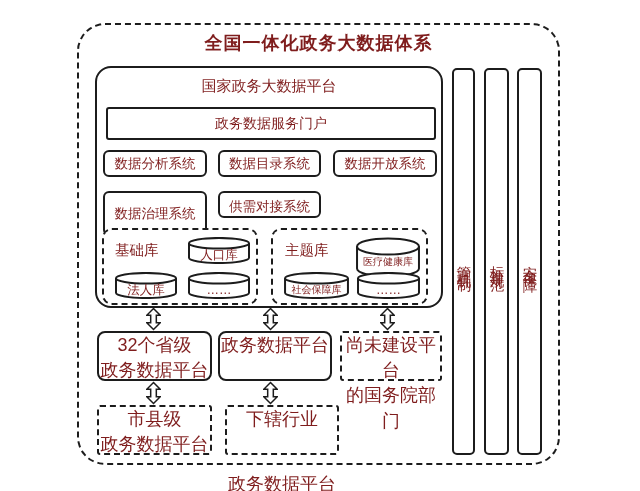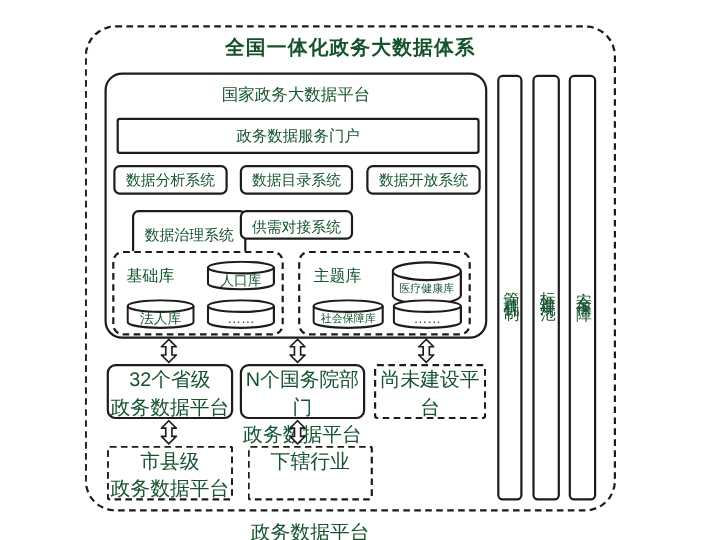--- a/index.html
+++ b/index.html
@@ -1,18 +1,18 @@
 <!DOCTYPE html>
 <html><head>
 <meta charset="utf-8">
 <style>
   html,body{margin:0;padding:0;background:#fff;}
   #canvas{
     position:relative;width:640px;height:491px;background:#ffffff;
-    font-family:"Liberation Sans","DejaVu Sans",sans-serif;color:#14532d;
+    font-family:"Liberation Sans","DejaVu Sans",sans-serif;color:#7f1d1d;
     overflow:hidden;
   }
   .abs{position:absolute;box-sizing:border-box;}
   .outer-frame{border:2px dashed #1c1c1c;border-radius:28px;background:#fff;}
   .diagram-title{text-align:center;font-size:18px;font-weight:bold;letter-spacing:1px;}
   .platform-box{border:2px solid #1c1c1c;border-radius:16px;background:#fff;}
   .platform-title{text-align:center;font-size:15px;}
   .portal-box{border:2px solid #1c1c1c;border-radius:3px;background:#fff;
     display:flex;align-items:center;justify-content:center;font-size:14px;}
   .sys-box{border:2px solid #1c1c1c;border-radius:6px;background:#fff;
@@ -55,21 +55,21 @@
   <div class="abs sys-box" style="left:103px;top:150px;width:104px;height:27px;">
     <span>数据分析系统</span>
     </div>
   <div class="abs sys-box" style="left:333px;top:150px;width:104px;height:27px;">
     <span>数据开放系统</span>
     </div>
   <div class="abs sys-box" style="left:218px;top:150px;width:103px;height:27px;">
     <span>数据目录系统</span>
     </div>
 
-  <div class="abs sys-box" style="left:120px;top:191px;width:104px;height:45px;">
+  <div class="abs sys-box" style="left:103px;top:191px;width:104px;height:45px;">
     <span>数据治理系统</span>
     </div>
   <div class="abs sys-box" style="left:218px;top:191px;width:103px;height:27px;align-items:flex-end;">
     <span>供需对接系统</span>
     </div>
 
   <div class="abs lib-box" style="left:102px;top:228px;width:156px;height:77px;">
     <span class="lib-label" style="left:11px;top:11px;">基础库</span>
     <div class="cyl" style="left:84px;top:7px;width:62px;height:27px;">
       <svg viewBox="0 0 62 28" preserveAspectRatio="none" aria-hidden="true">
@@ -143,25 +143,25 @@
     <svg viewBox="0 0 16 24" width="15" height="24">
         <path d="M8 0.8 L15.2 8 L11 8 L11 16 L15.2 16 L8 23.2 L0.8 16 L5 16 L5 8 L0.8 8 Z" fill="#fff" stroke="#1c1c1c" stroke-width="1.6"></path>
       </svg>
     </div>
 
   <div class="abs node-box solid" style="left:97px;top:331px;width:115px;height:50px;">
     <span>32个省级</span>
     <span>政务数据平台</span>
   </div>
   <div class="abs node-box solid" style="left:218px;top:331px;width:114px;height:50px;">
-    <span>N个国务院部门</span>
     <span>政务数据平台</span>
   </div>
   <div class="abs node-box dashed" style="left:340px;top:331px;width:102px;height:50px;">
     <span>尚未建设平台</span>
+    <span>的国务院部门</span>
   </div>
 
   <div class="abs arrow" style="left:146px;top:381px;width:15px;height:24px;">
     <svg viewBox="0 0 16 24" width="15" height="24">
         <path d="M8 0.8 L15.2 8 L11 8 L11 16 L15.2 16 L8 23.2 L0.8 16 L5 16 L5 8 L0.8 8 Z" fill="#fff" stroke="#1c1c1c" stroke-width="1.6"></path>
       </svg>
     </div>
   <div class="abs arrow" style="left:263px;top:381px;width:15px;height:24px;">
     <svg viewBox="0 0 16 24" width="15" height="24">
         <path d="M8 0.8 L15.2 8 L11 8 L11 16 L15.2 16 L8 23.2 L0.8 16 L5 16 L5 8 L0.8 8 Z" fill="#fff" stroke="#1c1c1c" stroke-width="1.6"></path>

